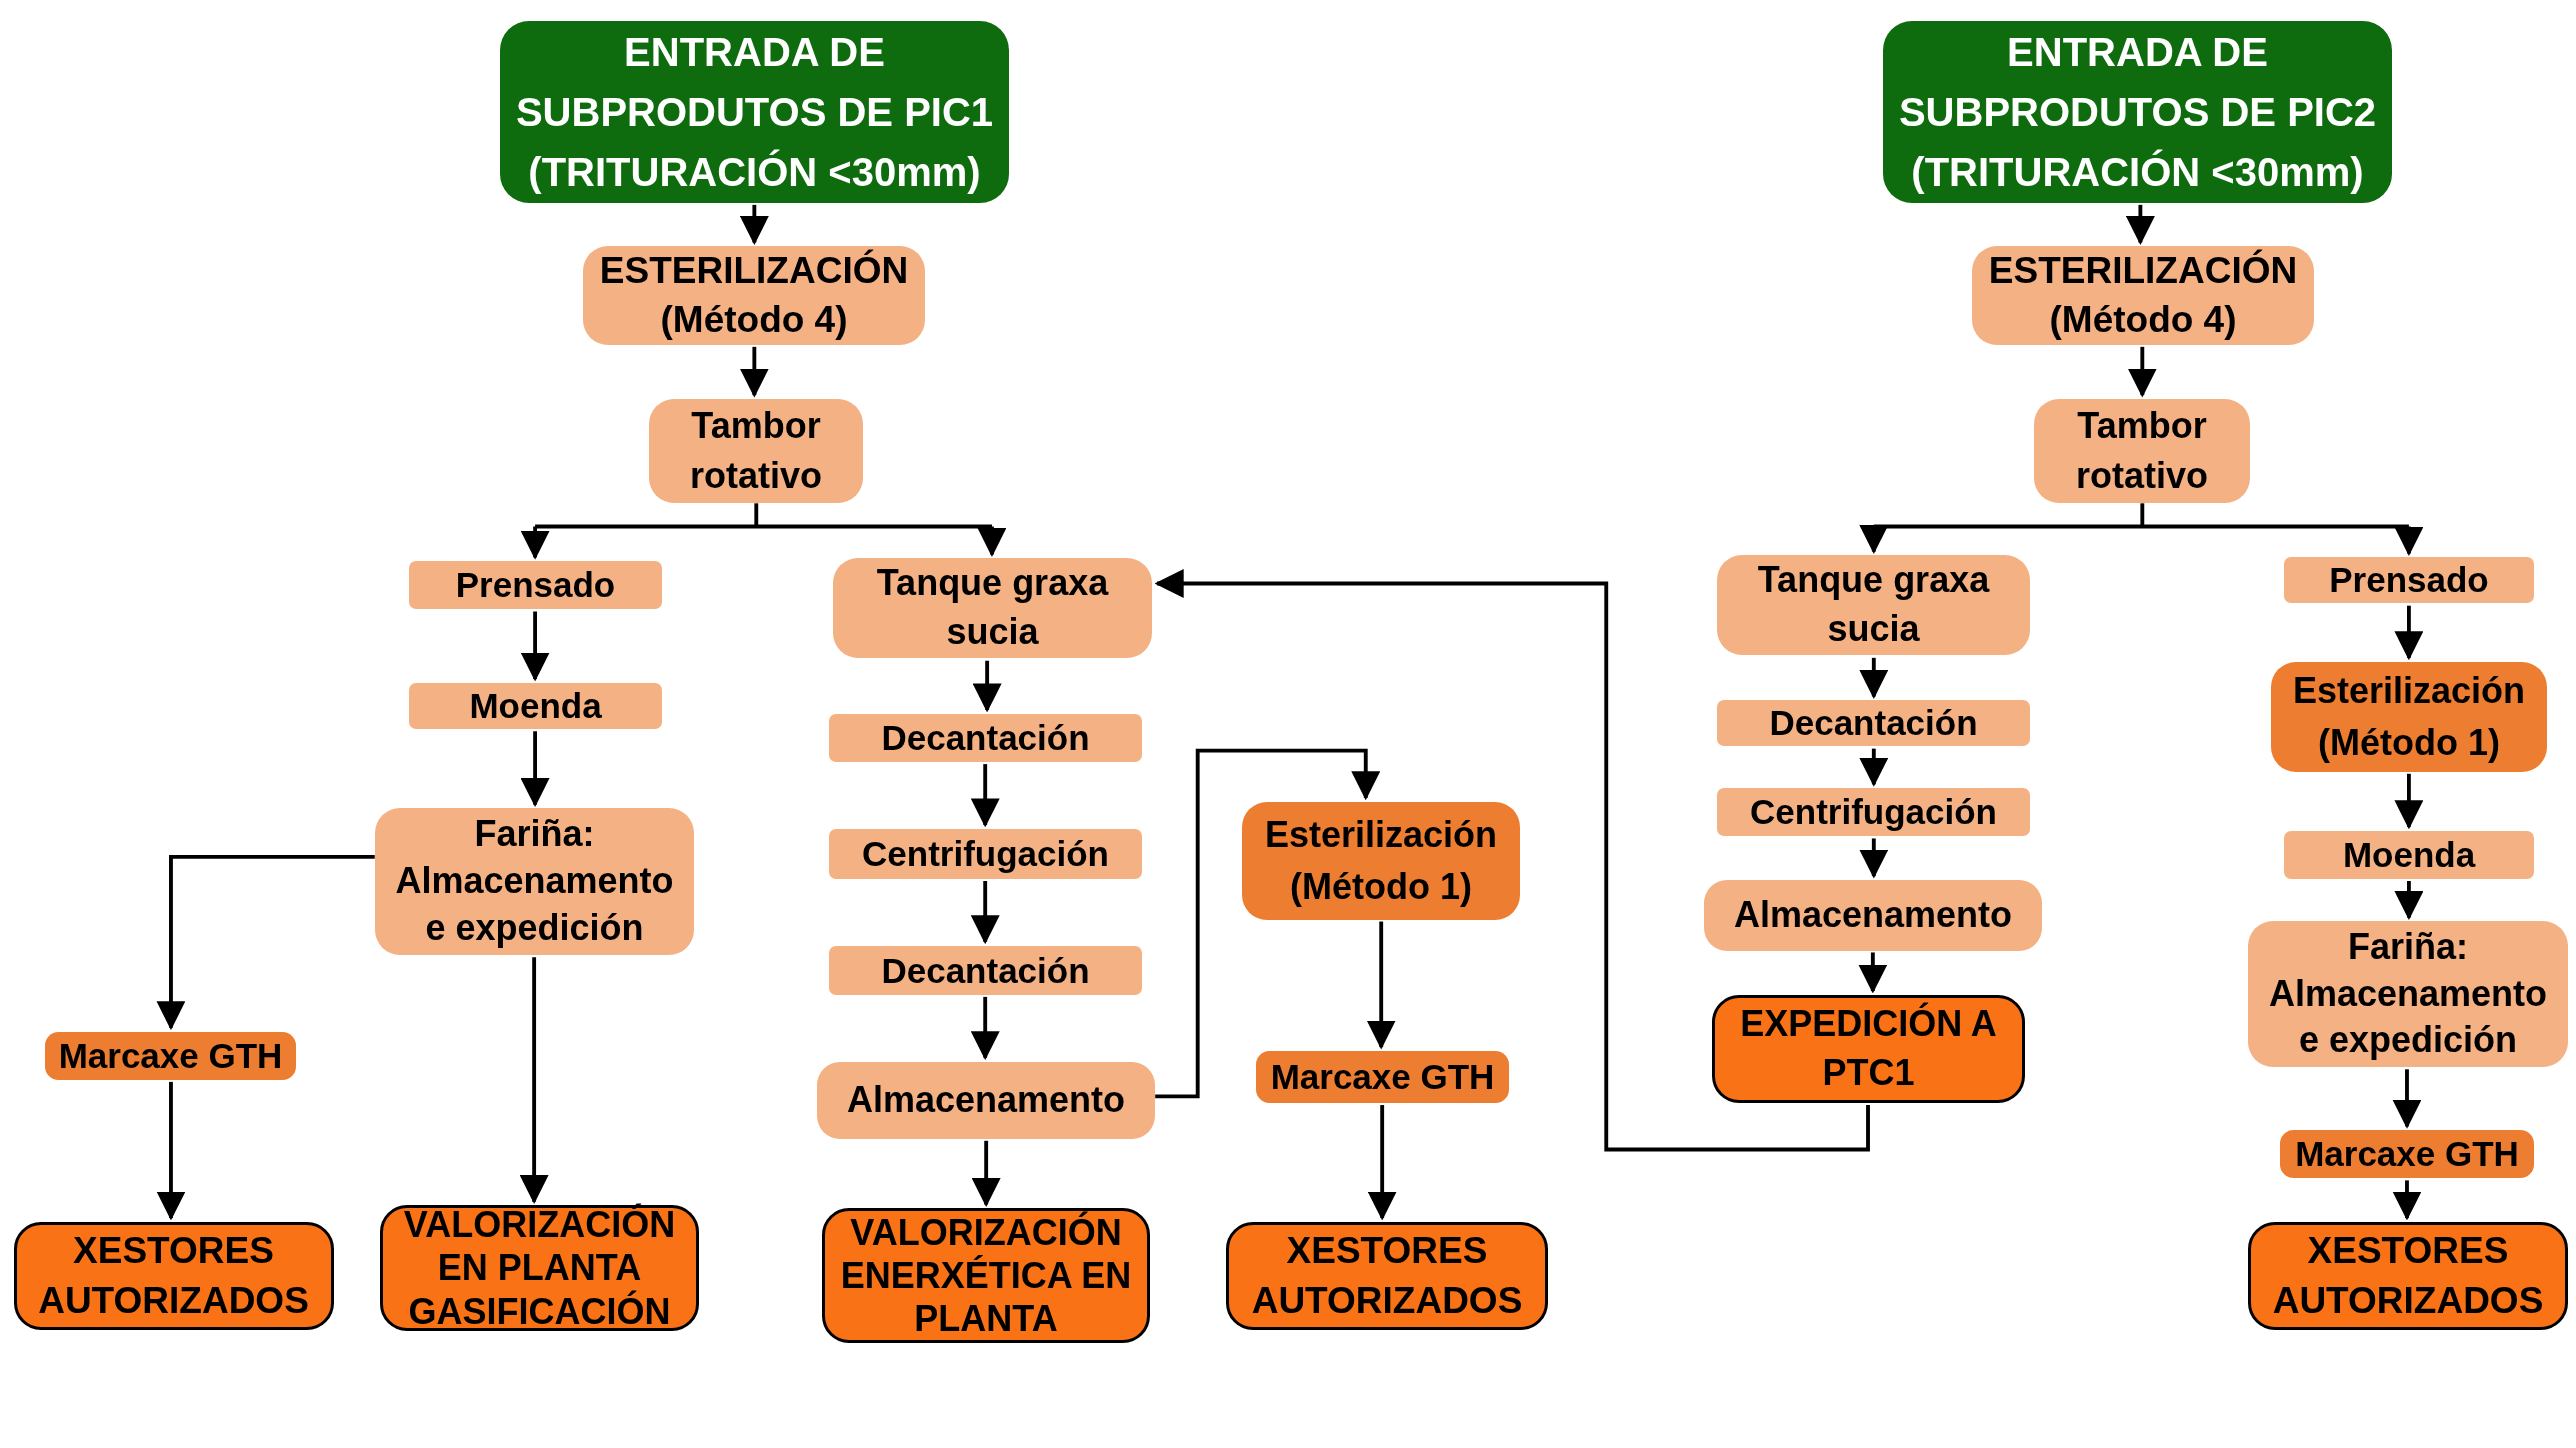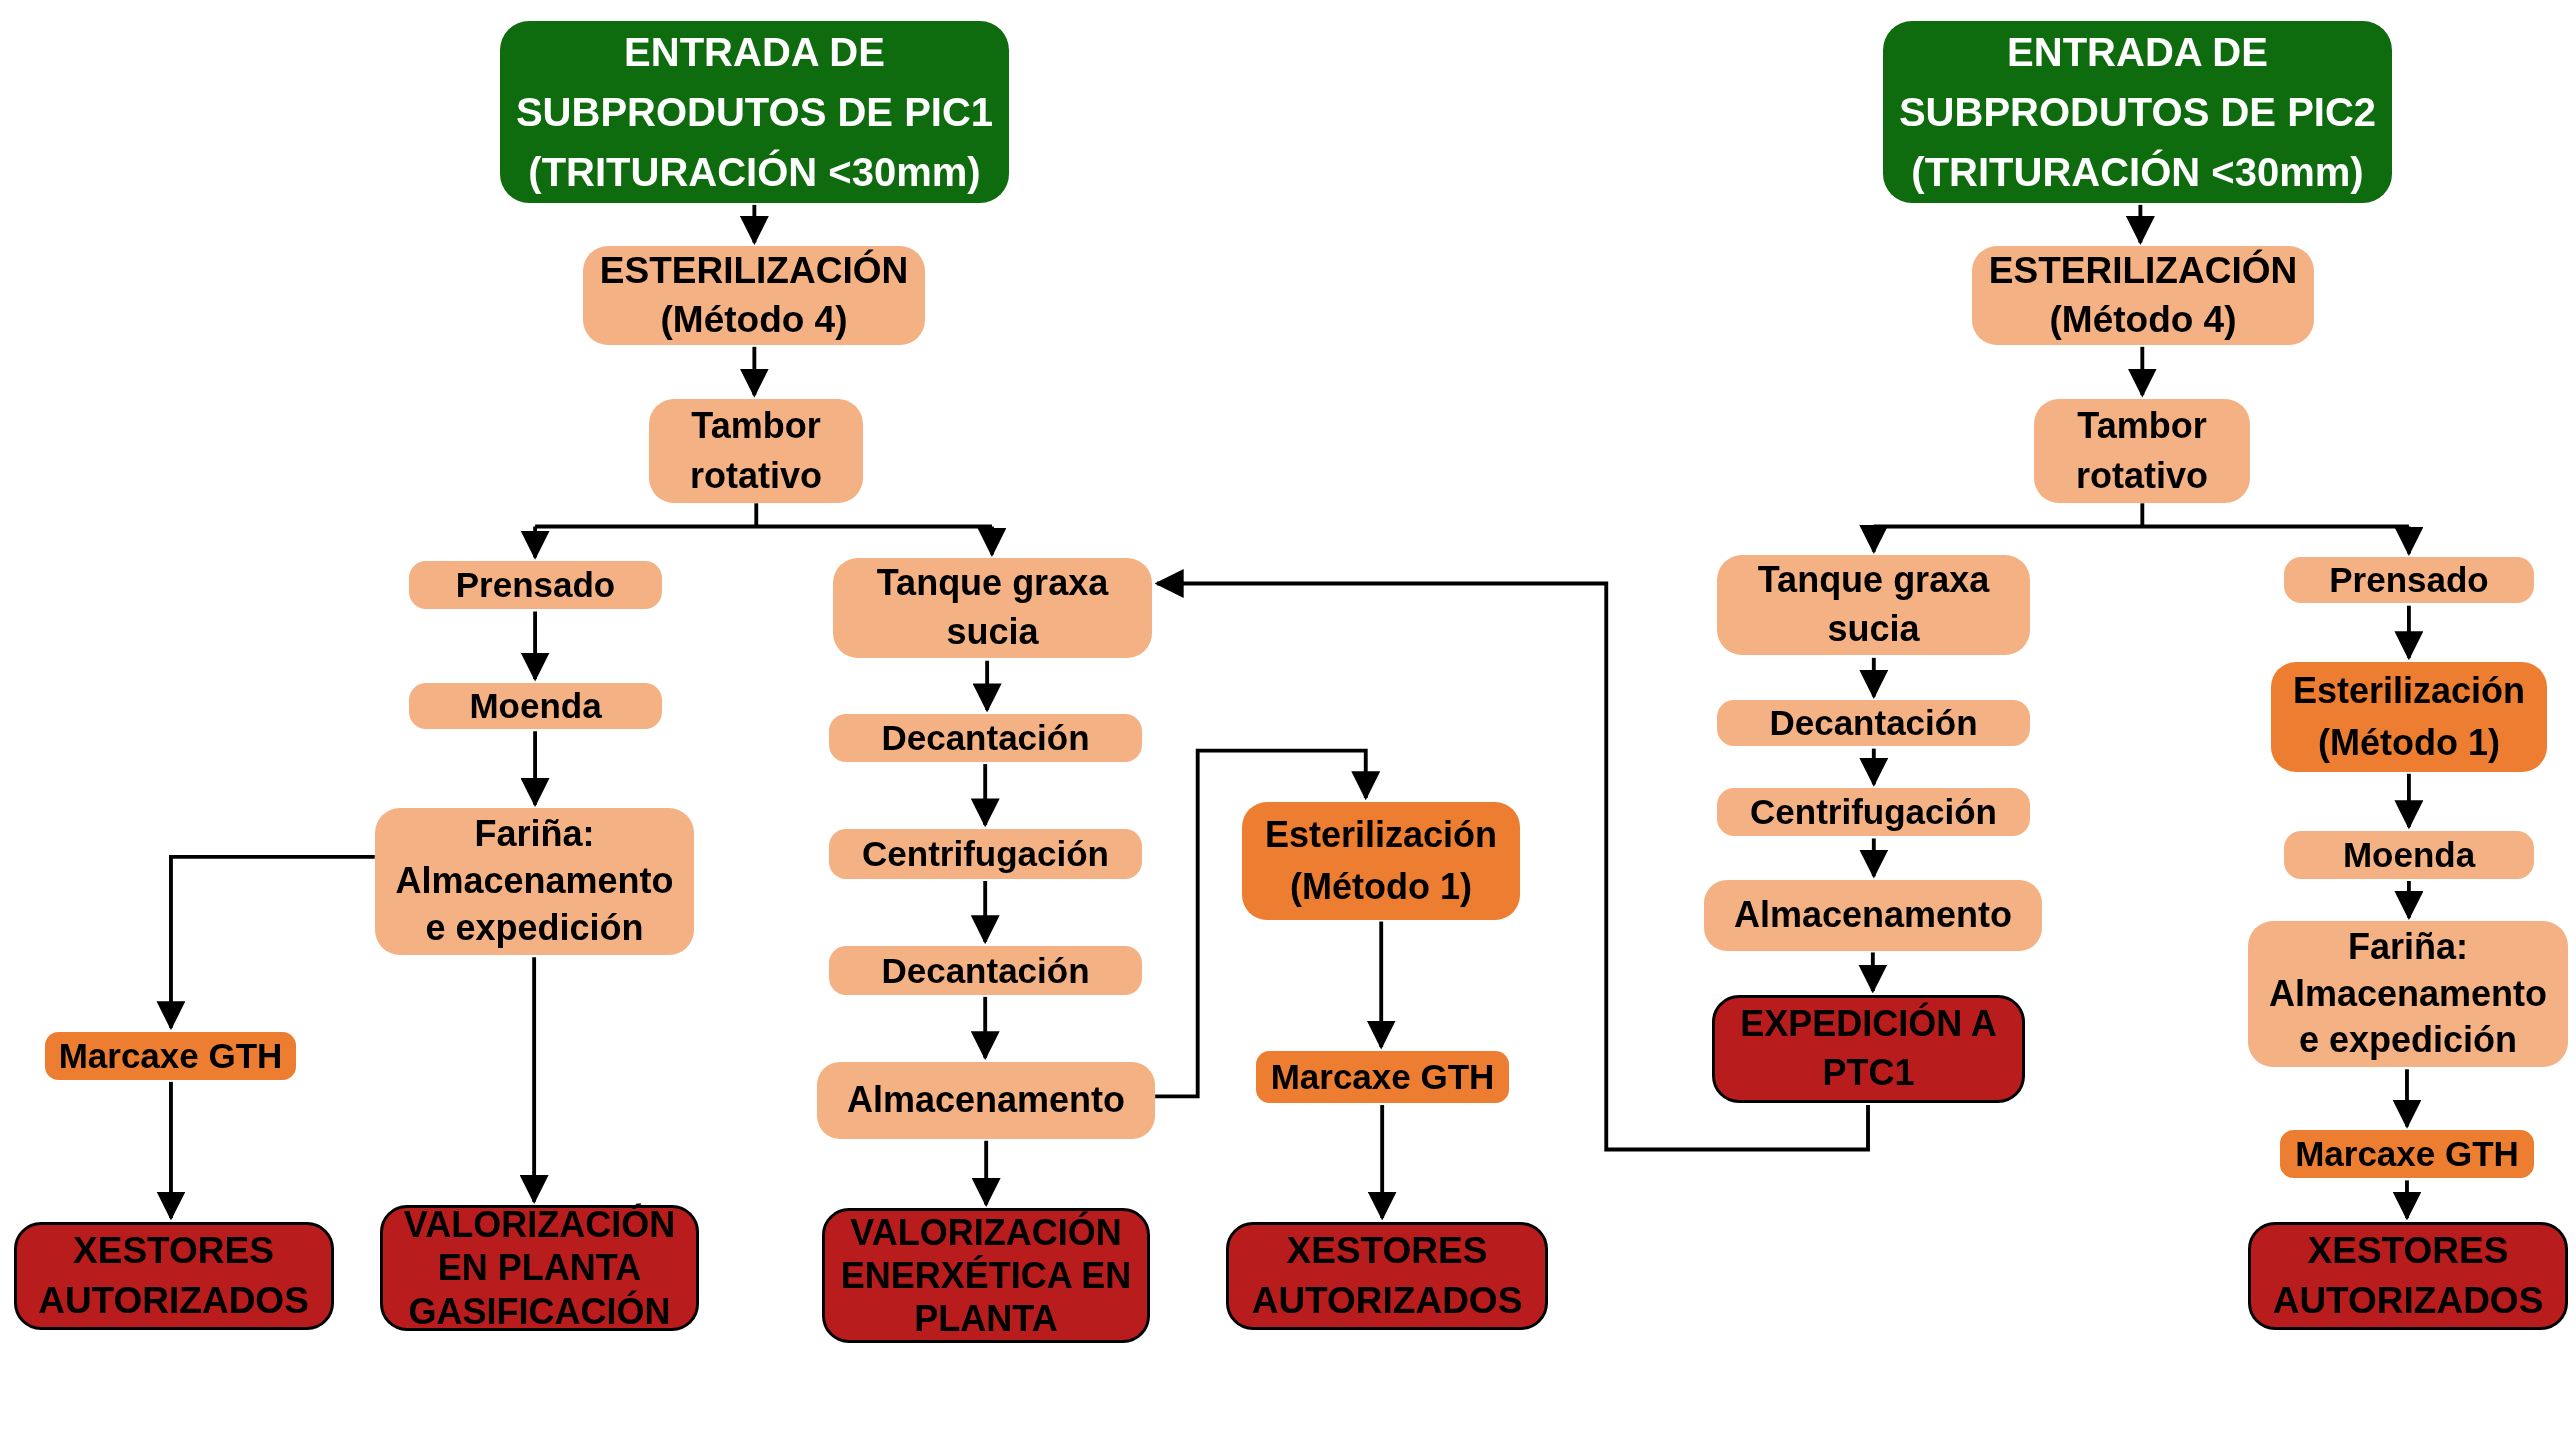--- a/index.html
+++ b/index.html
@@ -4,23 +4,23 @@
 <style>
   html,body{margin:0;padding:0;background:#fff;}
   .canvas{position:relative;width:2576px;height:1449px;background:#fff;overflow:hidden;
           font-family:"Liberation Sans","DejaVu Sans",sans-serif;}
   svg.wires{position:absolute;left:0;top:0;width:2576px;height:1449px;}
   svg.wires line, svg.wires polyline{fill:none;stroke:#000;stroke-width:4;}
   .node{position:absolute;display:flex;align-items:center;justify-content:center;
         text-align:center;white-space:pre-line;font-weight:700;color:#000;
         box-sizing:border-box;line-height:1.3;}
   .green{background:var(--green,#0e6b0e);color:#fff;border-radius:29px;line-height:1.5;}
-  .light{background:var(--light-orange,#F4B183);border-radius:17px;}
+  .light{background:var(--light-orange,#F4B183);border-radius:7px;}
   .dark{background:var(--dark-orange,#ED7D31);border-radius:13.5px;}
-  .white{background:#b91c1c;border:3.9px solid var(--line,#000);border-radius:27px;}
+  .white{background:#f97316;border:3.9px solid var(--line,#000);border-radius:27px;}
 </style>
 </head>
 <body>
 
 <div class="canvas">
 
   <svg class="wires" viewBox="0 0 2667 1500" xmlns="http://www.w3.org/2000/svg">
     <defs>
       <marker id="ah" viewBox="0 0 12 12" refX="11" refY="6" markerWidth="30" markerHeight="30" markerUnits="userSpaceOnUse" orient="auto">
         <path d="M0,0 L12,6 L0,12 Z" fill="#000"></path>

